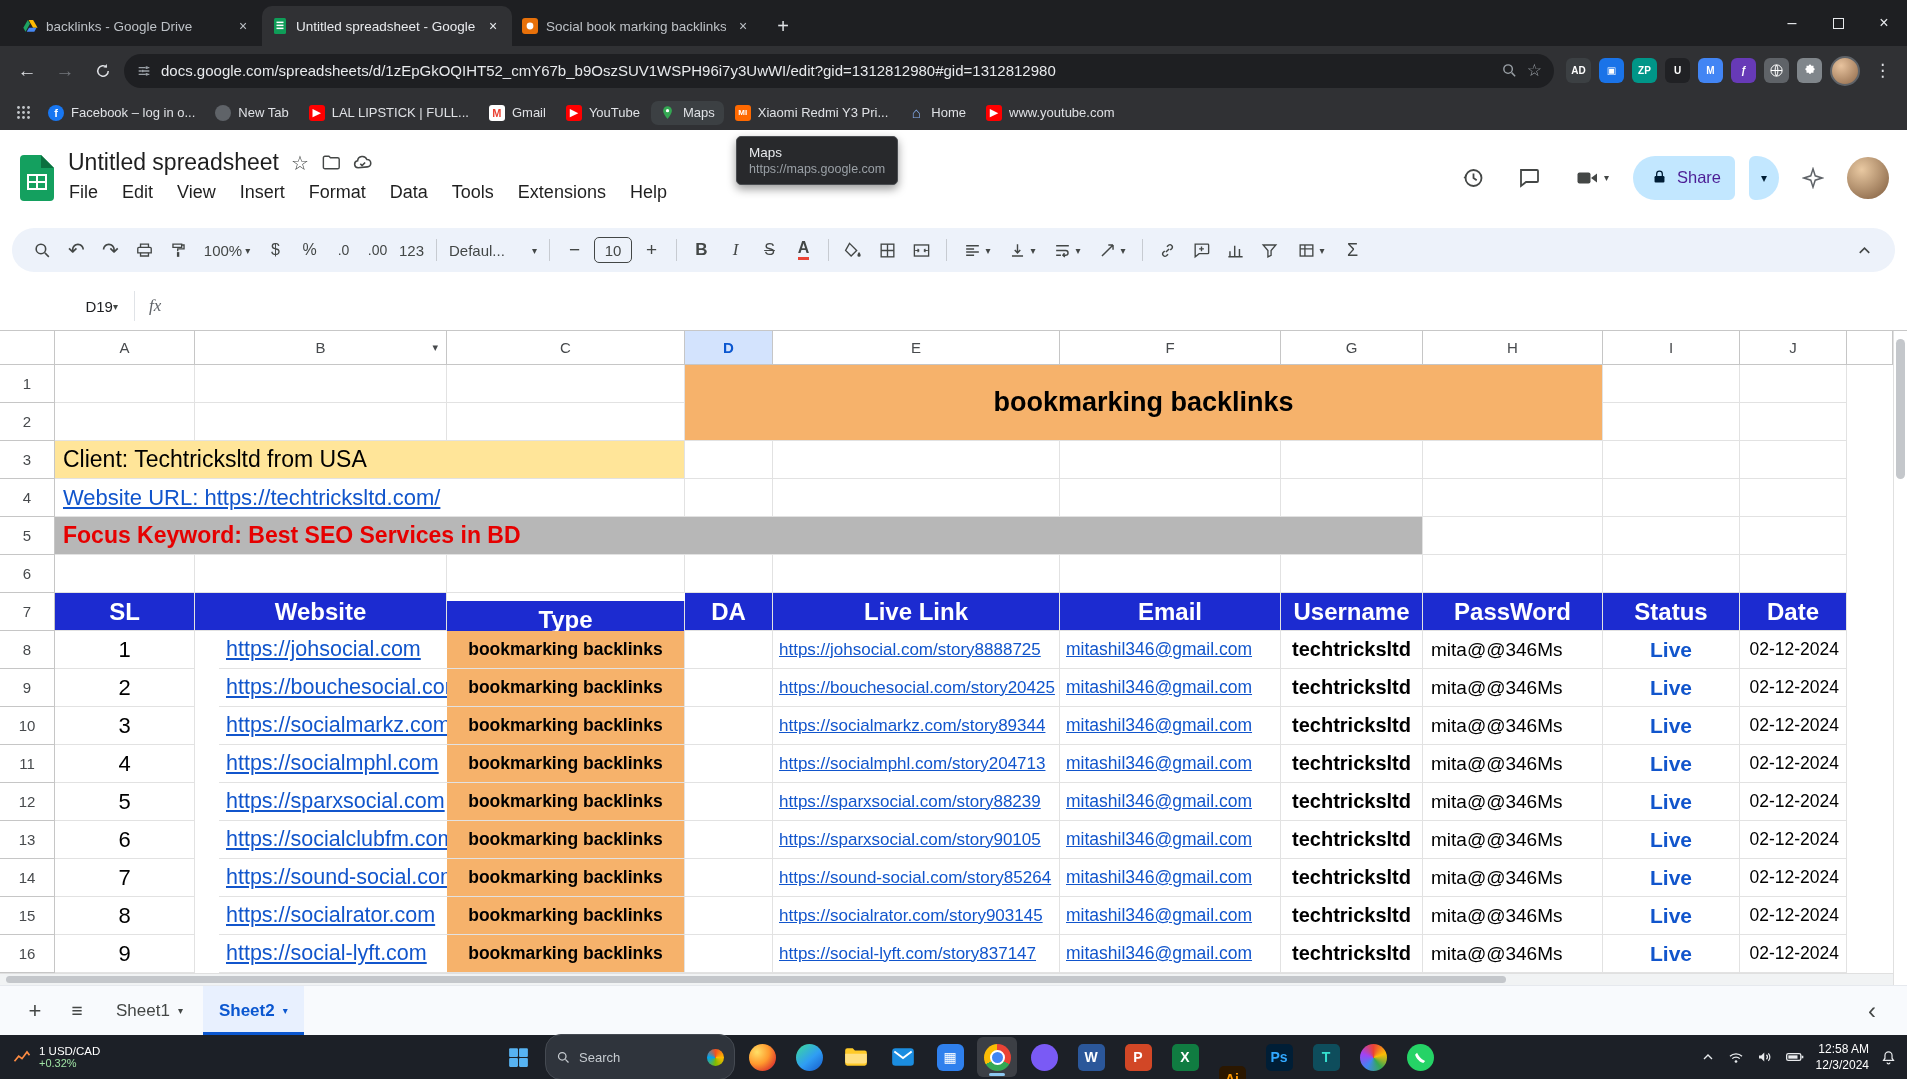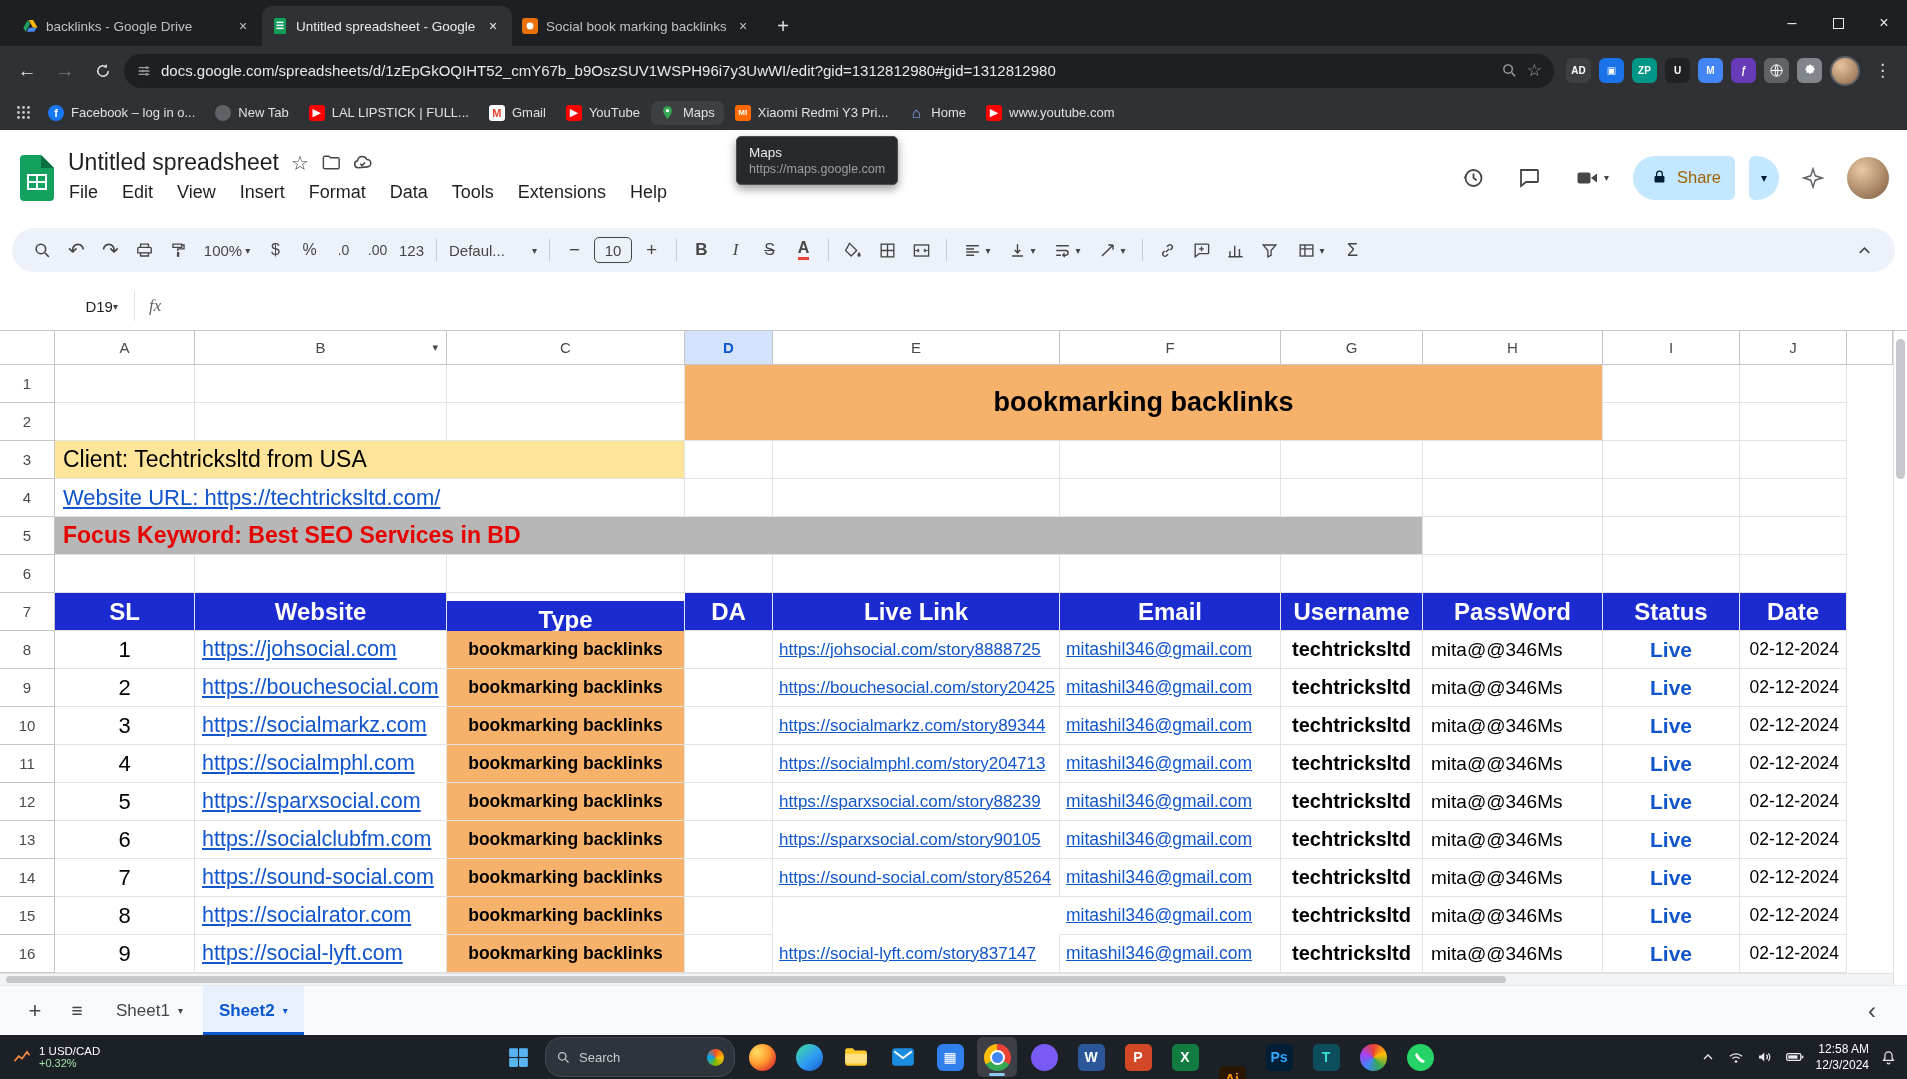--- a/index.html
+++ b/index.html
@@ -66,21 +66,21 @@
   .header-main { flex:1; display:flex; flex-direction:column; justify-content:center; gap:3px; min-width:0; }
   .title-row { display:flex; align-items:center; gap:12px; }
   .doc-title { font-size:23px; color:#1f1f1f; }
   .title-ic { color:#444746; }
   .menu-row { display:flex; gap:2px; margin-left:-10px; }
   .menu-item { font-size:18px; color:#1f1f1f; padding:3px 11px; border-radius:6px; }
   .header-actions { display:flex; align-items:center; gap:12px; }
   .hicon { width:44px; height:44px; border-radius:50%; display:flex; align-items:center;
     justify-content:center; color:#444746; }
   .share-btn { height:44px; background:#c2e7ff; border-radius:22px 6px 6px 22px; display:flex;
-    align-items:center; gap:9px; padding:0 14px 0 18px; color:#a16207; font-size:16.5px; font-weight:500; }
+    align-items:center; gap:9px; padding:0 14px 0 18px; color:#4c1d95; font-size:16.5px; font-weight:500; }
   .share-drop { height:44px; width:30px; background:#c2e7ff; border-radius:6px 22px 22px 6px;
     margin-left:2px; display:flex; align-items:center; justify-content:center; color:#001d35; font-size:12px; }
   .avatar-lg { width:42px; height:42px; border-radius:50%;
     background:radial-gradient(circle at 35% 30%, #e9c9a2, #7d5a3c); }
 
   
   .toolbar-wrap { height:57px; background:#fff; padding:3px 12px 10px; }
   .toolbar { height:44px; background:#edf2fa; border-radius:22px; display:flex; align-items:center;
     padding:0 14px; gap:1px; color:#434746; }
   .tbtn { min-width:33px; height:33px; border-radius:7px; display:flex; align-items:center;
@@ -116,21 +116,21 @@
   .hdr { justify-content:center; background:#ffffff; border-right:1px solid #c6c6c6;
     border-bottom:1px solid #c6c6c6; color:#474a4d; font-size:15px; }
   .hdr.sel { background:#d3e3fd; color:#0b57d0; font-weight:bold; }
   .hdr-caret { position:absolute; right:8px; font-size:11px; color:#474a4d; }
   .c-banner { background:var(--orange); font-weight:bold; font-size:27px; justify-content:center; }
   .c-client { background:var(--yellow); font-size:23px; font-weight:500; padding-left:8px; }
   .c-url { color:var(--link); text-decoration:underline; font-size:22px; padding-left:8px; }
   .c-keyword { background:var(--kwgray); color:var(--kwred); font-weight:bold; font-size:23px; padding-left:8px; }
   .c-thead { background:var(--hblue); color:#fff; font-weight:bold; font-size:24px; justify-content:center; }
   .c-sl { font-size:22px; justify-content:center; }
-  .c-web { color:var(--link); text-decoration:underline; font-size:21.5px; padding-left:7px; }
+  .c-web { color:var(--link); text-decoration:underline; font-size:21.5px; padding-left:7px;margin-left:24px; }
   .c-type { background:var(--orange); font-weight:bold; font-size:17.5px; justify-content:center; }
   .c-live-link { color:var(--link); text-decoration:underline; font-size:17px; padding-left:6px; }
   .c-email { color:var(--link); text-decoration:underline; font-size:17.5px; padding-left:6px; }
   .c-user { font-weight:bold; font-size:20px; justify-content:center; }
   .c-pass { font-size:19px; padding-left:8px; }
   .c-status { color:var(--link); font-weight:bold; font-size:21px; justify-content:center; }
   .c-date { font-size:17.5px; justify-content:flex-end; padding-right:7px; }
   .vscroll { position:absolute; right:0; top:0; width:14px; height:654px; background:#fff;
     border-left:1px solid #e0e0e0; }
   .vthumb { position:absolute; left:2px; right:2px; top:8px; height:140px; background:#c4c7cb; border-radius:5px; }
@@ -170,21 +170,21 @@
   .office { width:27px; height:27px; border-radius:5px; color:#fff; font-weight:bold; font-size:14px;
     display:flex; align-items:center; justify-content:center; }
   .word { background:#2b579a; } .ppt { background:#d24726; } .excel { background:#107c41; }
   .adobe { background:#2b1700; color:#ff9a00;margin-top:44px; } .psd { background:#001e36; color:#31a8ff; }
   .tealsq { background:#0e4d5c; color:#35e0d0; }
   .whats { background:#25d366; }
   .chrome-ic { width:27px; height:27px; border-radius:50%; position:relative;
     background:conic-gradient(#ea4335 0 120deg, #34a853 120deg 240deg, #fbbc05 240deg 360deg); }
   .chrome-ic::after { content:''; position:absolute; inset:6px; border-radius:50%;
     background:#4285f4; border:2.5px solid #fff; }
-  .searchpill { width:190px; height:40px; border-radius:16px; background:#2f343c;
+  .searchpill { width:190px; height:46px; border-radius:16px; background:#2f343c;
     border:1px solid #454a52; display:flex; align-items:center; gap:8px; padding:0 10px; }
   .searchpill .s-label { flex:1; font-size:13px; color:#c7ccd1; }
   .bingdot { width:17px; height:17px; border-radius:50%;
     background:conic-gradient(#f25022,#ffb900,#7fba00,#00a4ef,#f25022); }
   .tb-tray { position:absolute; right:0; top:0; height:100%; display:flex; align-items:center;
     gap:11px; padding-right:10px; }
   .tray-ic { color:#e8eaed; }
   .tray-clock { text-align:right; font-size:12px; line-height:1.35; color:#fff; }
 </style>
 </head>
@@ -712,20 +712,21 @@
       <div class="cell c-live-link" style="left: 773px; top: 528px; width: 287px; height: 38px;">https://sound-social.com/story85264</div>
       <div class="cell c-email" style="left: 1060px; top: 528px; width: 221px; height: 38px;">mitashil346@gmail.com</div>
       <div class="cell c-user" style="left: 1281px; top: 528px; width: 142px; height: 38px;">techtricksltd</div>
       <div class="cell c-pass" style="left: 1423px; top: 528px; width: 180px; height: 38px;">mita@@346Ms</div>
       <div class="cell c-status" style="left: 1603px; top: 528px; width: 137px; height: 38px;">Live</div>
       <div class="cell c-date" style="left: 1740px; top: 528px; width: 107px; height: 38px;">02-12-2024</div>
       <div class="cell c-sl" style="left: 55px; top: 566px; width: 140px; height: 38px;">8</div>
       <div class="cell c-web" style="left: 195px; top: 566px; width: 252px; height: 38px;">https://socialrator.com</div>
       <div class="cell c-type" style="left: 447px; top: 566px; width: 238px; height: 38px;">bookmarking backlinks</div>
       <div class="cell" style="left: 685px; top: 566px; width: 88px; height: 38px;"></div>
+      <div class="cell c-live-link" style="left: 773px; top: 566px; width: 287px; height: 38px;">https://socialrator.com/story903145</div>
       <div class="cell c-email" style="left: 1060px; top: 566px; width: 221px; height: 38px;">mitashil346@gmail.com</div>
       <div class="cell c-user" style="left: 1281px; top: 566px; width: 142px; height: 38px;">techtricksltd</div>
       <div class="cell c-pass" style="left: 1423px; top: 566px; width: 180px; height: 38px;">mita@@346Ms</div>
       <div class="cell c-status" style="left: 1603px; top: 566px; width: 137px; height: 38px;">Live</div>
       <div class="cell c-date" style="left: 1740px; top: 566px; width: 107px; height: 38px;">02-12-2024</div>
       <div class="cell c-sl" style="left: 55px; top: 604px; width: 140px; height: 38px;">9</div>
       <div class="cell c-web" style="left: 195px; top: 604px; width: 252px; height: 38px;">https://social-lyft.com</div>
       <div class="cell c-type" style="left: 447px; top: 604px; width: 238px; height: 38px;">bookmarking backlinks</div>
       <div class="cell" style="left: 685px; top: 604px; width: 88px; height: 38px;"></div>
       <div class="cell c-live-link" style="left: 773px; top: 604px; width: 287px; height: 38px;">https://social-lyft.com/story837147</div>

